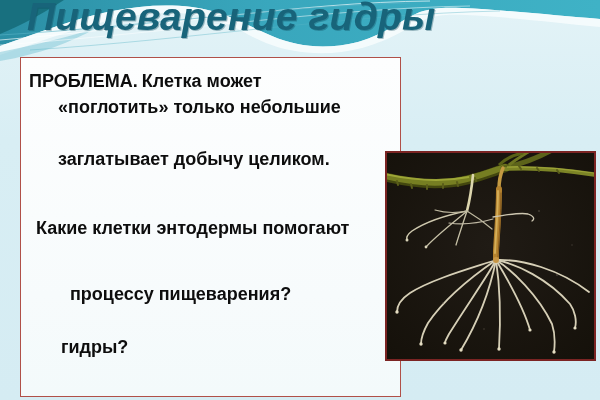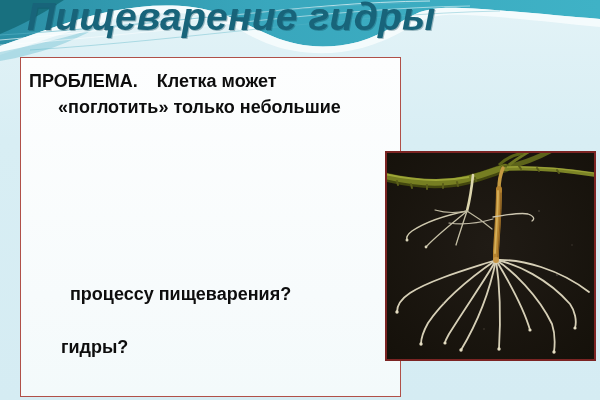--- a/index.html
+++ b/index.html
@@ -23,21 +23,21 @@
   
   .problem-box{
     position:absolute;left:20px;top:57px;width:379px;height:338px;
     background:linear-gradient(180deg,#fdfefe 0%,#f7fbfc 70%,#f3fafb 100%);
     border:1px solid #b05048;
   }
   .t{
     position:absolute;white-space:nowrap;margin:0;
     font-size:18px;line-height:22px;font-weight:bold;color:#0d0d0d;
   }
-  .t .rest{margin-left:19px;}
+  .t .rest{margin-left:4px;}
 
   
   .hydra-photo{
     position:absolute;left:385px;top:151px;width:207px;height:206px;
     border:2px solid #7b2423;background:#181411;box-sizing:content-box;
   }
   .hydra-photo svg{display:block;}
 </style>
 </head>
 <body>
@@ -74,21 +74,23 @@
     <path fill="none" stroke="#ffffff" stroke-width="1" opacity="0.5" d="M0,45 C160,34 330,8 470,6"></path>
     <path fill="none" stroke="#58b3c6" stroke-width="1" opacity="0.6" d="M0,35 C140,27 290,5 410,3"></path>
     <path fill="none" stroke="#58b3c6" stroke-width="1" opacity="0.4" d="M30,50 C190,40 350,14 500,11"></path>
   </svg>
 
   <h1 class="page-title">Пищеварение гидры</h1>
 
   <div class="problem-box">
     <p class="t" style="left:8px;top:12px;"><span>ПРОБЛЕМА.</span><span class="rest">Клетка может</span></p>
     <p class="t" style="left:37px;top:38px;">«поглотить» только небольшие</p>
+    <p class="t" style="left:37px;top:90px;">заглатывает добычу целиком.</p>
 
+    <p class="t" style="left:15px;top:159px;">Какие клетки энтодермы помогают</p>
     <p class="t" style="left:49px;top:185px;margin-top:40px;">процессу пищеварения?</p>
 
     <p class="t" style="left:40px;top:278px;">гидры?</p>
   </div>
 
   <div class="hydra-photo">
     <svg viewBox="0 0 207 206" width="207" height="206" aria-hidden="true">
       <defs>
         <radialGradient id="photoBg" cx="0.5" cy="0.45" r="0.8">
           <stop offset="0" stop-color="#201b15"></stop>

